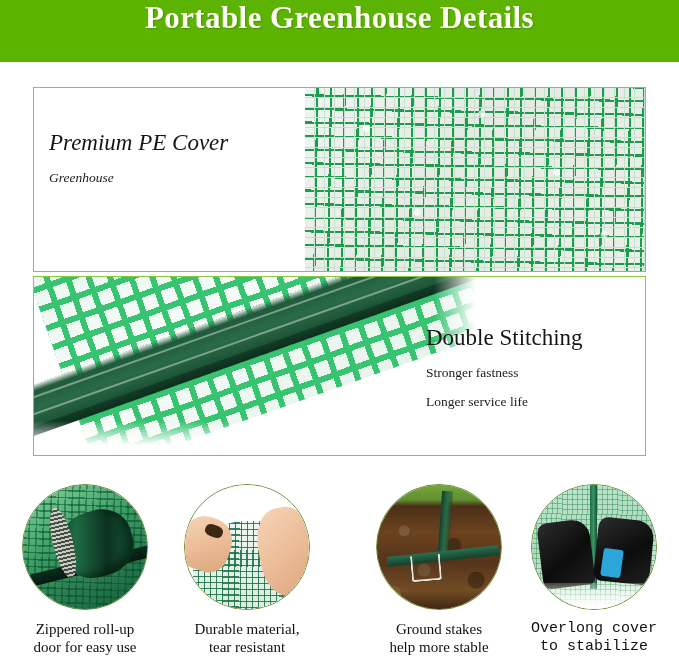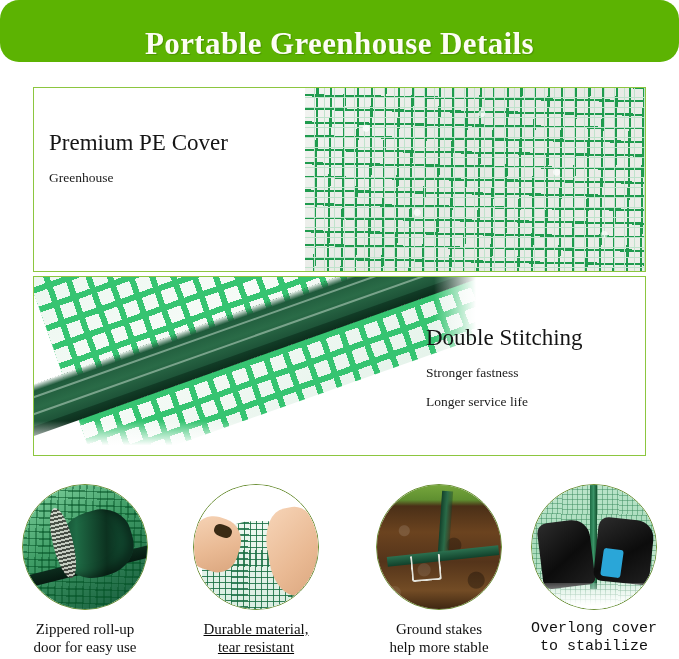--- a/index.html
+++ b/index.html
@@ -9,21 +9,21 @@
     background:#ffffff;
     font-family:"Liberation Serif", serif;
     overflow:hidden;
     position:relative;
   }
 
   
   #header-banner{
     position:absolute;left:0;top:0;width:679px;height:62px;
     background:#5cb302;
-    display:flex;align-items:flex-end;justify-content:center;border-radius:19px;
+    display:flex;align-items:flex-start;justify-content:center;
   }
   #header-title{
     color:#fdfdf4;
     font-size:31px;
     font-weight:bold;
     letter-spacing:.4px;
     text-shadow:1px 1px 1px rgba(0,0,0,.18);
     white-space:nowrap;
   }
 
@@ -47,21 +47,21 @@
     font-weight:normal;
   }
   .panel-sub{
     font-size:13.5px;
     color:#1b1b1b;
     white-space:nowrap;
     margin:0 0 13px 0;
   }
 
   
-  #cover-text{ left:15px; top:42px; }
+  #cover-text{ left:15px; top:42px;font-style:italic; }
   
   #stitch-text{ left:392px; top:48px; }
 
   
   #photo-mesh{
     position:absolute;right:0;top:0;width:340px;height:100%;
     background:
       repeating-linear-gradient(to right,
         rgba(255,255,255,0) 0px, rgba(255,255,255,0) 9px,
         #bfe3cc 9px, #bfe3cc 10px),
@@ -307,21 +307,21 @@
       <div id="img-rollup">
         <div id="rollup-bar"></div>
         <div id="rollup-roll"></div>
         <div id="rollup-zip"></div>
       </div>
     </div>
     <div class="feature-caption">Zippered roll-up
 door for easy use</div>
   </div>
 
-  <div class="feature" style="left:171px;text-decoration:underline;">
+  <div class="feature" style="left:162px;">
     <div class="feature-circle">
       <div id="img-tear">
         <div id="tear-mesh"></div>
         <div class="hand" id="hand-left"></div>
         <div class="hand" id="hand-right"></div>
         <div id="hand-pinch"></div>
       </div>
     </div>
     <div class="feature-caption">Durable material,
 tear resistant</div>

